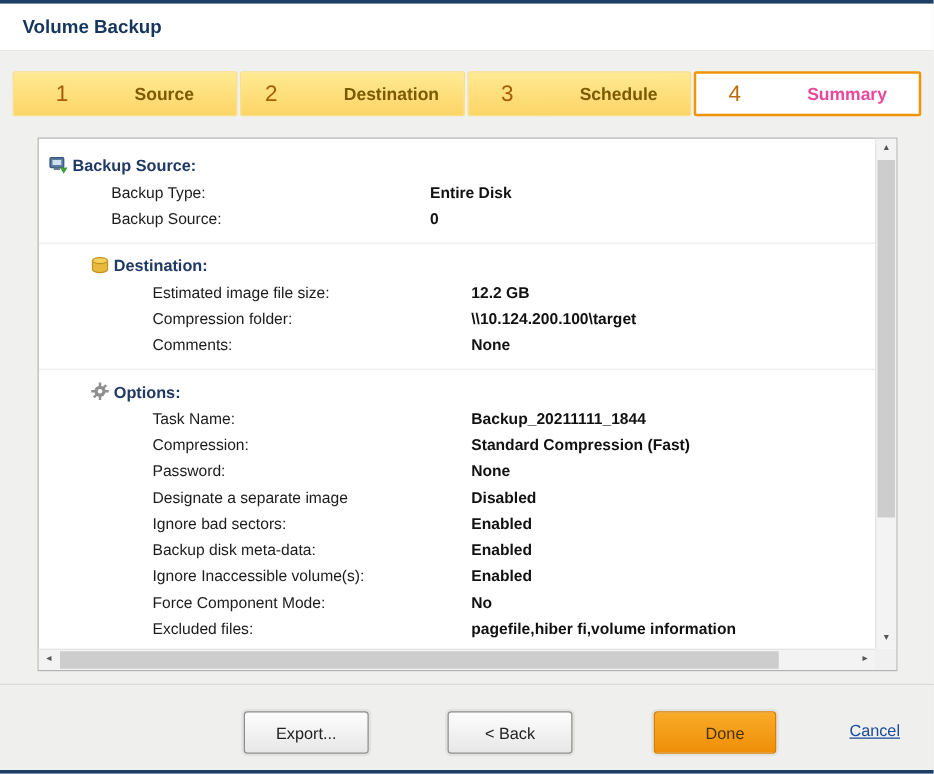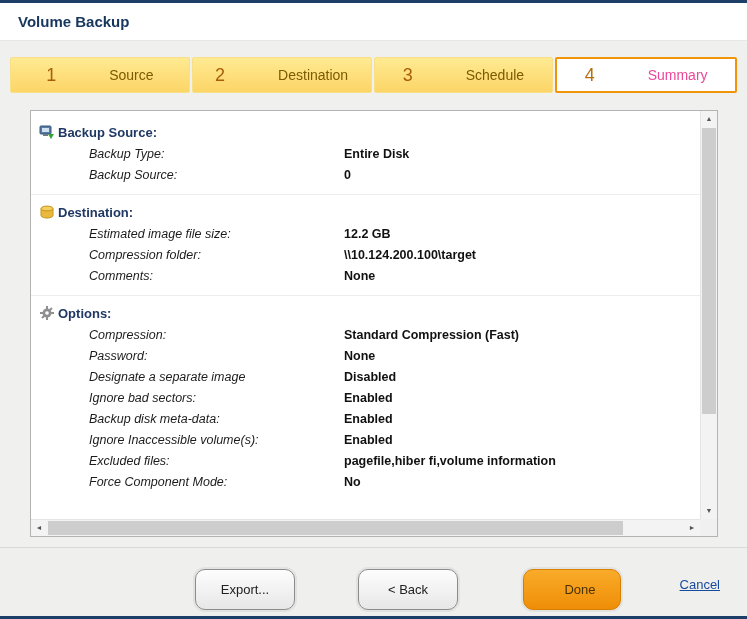--- a/index.html
+++ b/index.html
@@ -48,21 +48,21 @@
     border: 1px solid #f8e089;
     border-radius: 2px;
     cursor: pointer;
   }
   .tab-num {
     font-size: 18px;
     color: #a85e08;
   }
   .tab-label {
     font-size: 14px;
-    font-weight: normal;
+    font-weight: bold;
     color: #7c5a00;
     margin-left: 44px;
   }
   .tab.active {
     background: #ffffff;
     border: 2px solid #f0940a;
   }
   .tab.active .tab-num { color: #bb6e08; }
   .tab.active .tab-label { color: #ec4899; }
   
@@ -73,35 +73,36 @@
   }
   .content {
     position: absolute; left: 0; top: 0; right: 17px; bottom: 17px;
     padding-top: 12px;
     overflow: hidden;
   }
   .section + .section {
     margin-top: 8px;
     border-top: 1px solid #ededed;
     padding-top: 8px;
+    padding-left: 33px;
   }
   .section-header {
     position: relative; height: 21px;
   }
   .section-icon {
     position: absolute; left: 8px; top: 1px; width: 16px; height: 16px;
   }
   .section-title {
     position: absolute; left: 27px; top: 2px;
     font-size: 13px; font-weight: bold; color: #1f3864;
   }
   .row { position: relative; height: 21px; }
   .row-label {
     position: absolute; left: 58px; top: 3px;
-    font-size: 12.5px; color: #1c1c1c; font-style: italic;
+    font-size: 12.5px; color: #1c1c1c;
   }
   .row-value {
     position: absolute; left: 265px; top: 3px;
     font-size: 12.5px; font-weight: bold; color: #111111; margin-left: 48px;
   }
   
   .vscroll {
     position: absolute; top: 0; right: 0; bottom: 17px; width: 17px;
     background: #f3f3f3;
     border-left: 1px solid #e4e4e4;
@@ -139,22 +140,22 @@
     position: absolute; right: 0; bottom: 0; width: 17px; height: 17px;
     background: #f0f0f0;
   }
   
   .footer {
     position: absolute; left: 0; right: 0; top: 547px; bottom: 3px;
     background: #efefee;
     border-top: 1px solid #d9d9d9;
   }
   .btn {
-    position: absolute; top: 21px; height: 41px;
-    border-radius: 10px;
+    position: absolute; top: 21px; height: 34px;
+    border-radius: 3px;
     font-family: "Liberation Sans", sans-serif;
     font-size: 13px;
     cursor: pointer;
   }
   .btn.standard {
     background: linear-gradient(#fdfdfd, #e7e7e7);
     border: 1px solid #8c8c8c;
     box-shadow: 0 0 0 2px #e2e2e1;
     color: #222222;
   }
@@ -262,20 +263,24 @@
               <circle cx="8" cy="8" r="4.5" fill="#909090"></circle>
               <rect x="7" y="1" width="2" height="14" fill="#909090"></rect>
               <rect x="1" y="7" width="14" height="2" fill="#909090"></rect>
               <rect x="7" y="1" width="2" height="14" fill="#909090" transform="rotate(45 8 8)"></rect>
               <circle cx="8" cy="8" r="1.8" fill="#ffffff"></circle>
             </svg>
           </span>
           <span class="section-title">Options:</span>
         </div>
         <div class="row">
+          <span class="row-label">Task Name:</span>
+          <span class="row-value">Backup_20211111_1844</span>
+        </div>
+        <div class="row">
           <span class="row-label">Compression:</span>
           <span class="row-value">Standard Compression (Fast)</span>
         </div>
         <div class="row">
           <span class="row-label">Password:</span>
           <span class="row-value">None</span>
         </div>
         <div class="row">
           <span class="row-label">Designate a separate image</span>
           <span class="row-value">Disabled</span>
@@ -286,26 +291,26 @@
         </div>
         <div class="row">
           <span class="row-label">Backup disk meta-data:</span>
           <span class="row-value">Enabled</span>
         </div>
         <div class="row">
           <span class="row-label">Ignore Inaccessible volume(s):</span>
           <span class="row-value">Enabled</span>
         </div>
         <div class="row">
+          <span class="row-label">Force Component Mode:</span>
+          <span class="row-value">No</span>
+        </div>
+        <div class="row">
           <span class="row-label">Excluded files:</span>
           <span class="row-value">pagefile,hiber fi,volume information</span>
-        </div>
-        <div class="row">
-          <span class="row-label">Force Component Mode:</span>
-          <span class="row-value">No</span>
         </div>
       </div>
 
     </div>
 
     <div class="vscroll">
       <div class="v-arrow up">▲</div>
       <div class="vthumb"></div>
       <div class="v-arrow down">▼</div>
     </div>

